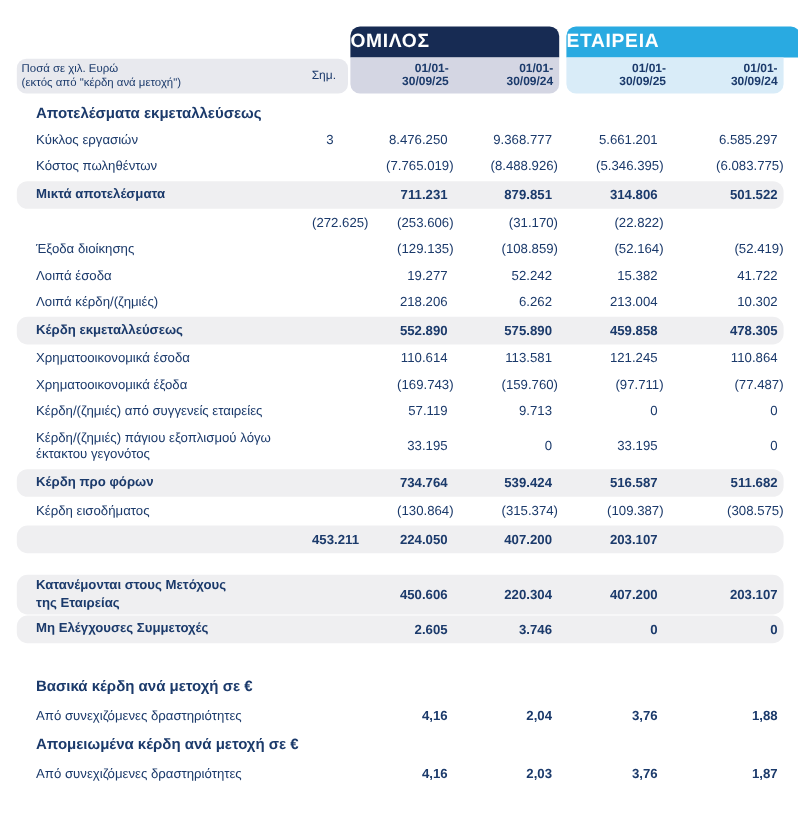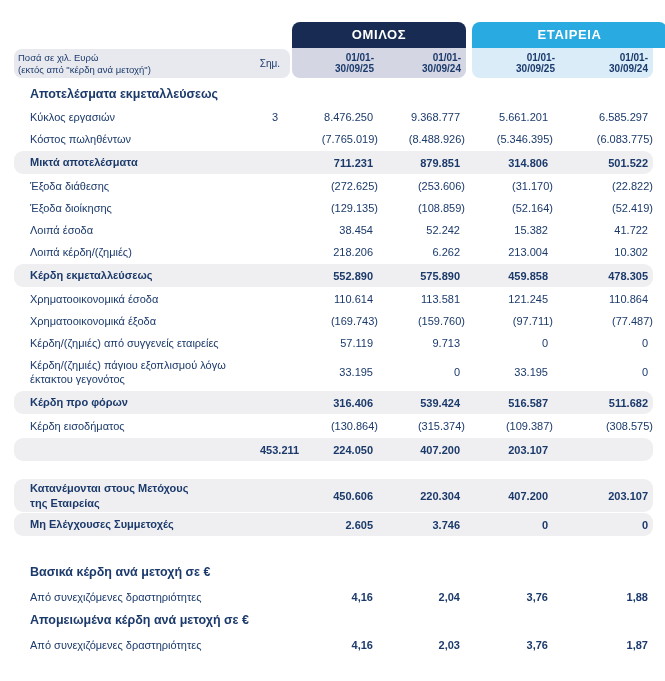--- a/index.html
+++ b/index.html
@@ -20,21 +20,21 @@
     font-family:"Liberation Sans", sans-serif;
     font-size:11px;
     overflow:hidden;
   }
   .table-wrap{position:absolute;left:14px;top:22px;width:639px;}
   
   .hdr{position:relative;height:56px;}
   .pill{
     position:absolute;top:0;height:26px;line-height:26px;
     border-radius:8px 8px 0 0;color:#ffffff;font-weight:bold;
-    font-size:13px;text-align:center;letter-spacing:.6px;
+    font-size:16px;letter-spacing:.6px;
   }
   .pill.navy{left:278px;width:174px;background:var(--navy);}
   .pill.sky{left:458px;width:195px;background:var(--sky);}
   .band{position:absolute;top:26px;height:30px;}
   .band.gray{
     left:0;top:27px;height:29px;width:276px;background:var(--grayband);
     border-radius:8px;display:flex;align-items:center;justify-content:space-between;
   }
   .units{font-size:9.5px;line-height:1.25;padding-left:4px;}
   .note-col-label{font-size:10px;padding-right:10px;}
@@ -122,39 +122,38 @@
         </div>
         <div class="row total">
           <div class="label">Μικτά αποτελέσματα</div>
           <div class="note"></div>
           <div class="num">711.231</div>
           <div class="num">879.851</div>
           <div class="num">314.806</div>
           <div class="num">501.522</div>
         </div>
         <div class="row data">
-          <div class="label">Έξοδα διάθεσης</div>
           <div class="note"></div>
           <div class="num paren">(272.625)</div>
           <div class="num paren">(253.606)</div>
           <div class="num paren">(31.170)</div>
           <div class="num paren">(22.822)</div>
         </div>
         <div class="row data">
           <div class="label">Έξοδα διοίκησης</div>
           <div class="note"></div>
           <div class="num paren">(129.135)</div>
           <div class="num paren">(108.859)</div>
           <div class="num paren">(52.164)</div>
           <div class="num paren">(52.419)</div>
         </div>
         <div class="row data">
           <div class="label">Λοιπά έσοδα</div>
           <div class="note"></div>
-          <div class="num">38.454</div>
+          <div class="num">19.277</div>
           <div class="num">52.242</div>
           <div class="num">15.382</div>
           <div class="num">41.722</div>
         </div>
         <div class="row data">
           <div class="label">Λοιπά κέρδη/(ζημιές)</div>
           <div class="note"></div>
           <div class="num">218.206</div>
           <div class="num">6.262</div>
           <div class="num">213.004</div>
@@ -197,21 +196,21 @@
 έκτακτου γεγονότος</div>
           <div class="note"></div>
           <div class="num">33.195</div>
           <div class="num">0</div>
           <div class="num">33.195</div>
           <div class="num">0</div>
         </div>
         <div class="row total">
           <div class="label">Κέρδη προ φόρων</div>
           <div class="note"></div>
-          <div class="num">316.406</div>
+          <div class="num">734.764</div>
           <div class="num">539.424</div>
           <div class="num">516.587</div>
           <div class="num">511.682</div>
         </div>
         <div class="row data">
           <div class="label">Κέρδη εισοδήματος</div>
           <div class="note"></div>
           <div class="num paren">(130.864)</div>
           <div class="num paren">(315.374)</div>
           <div class="num paren">(109.387)</div>

